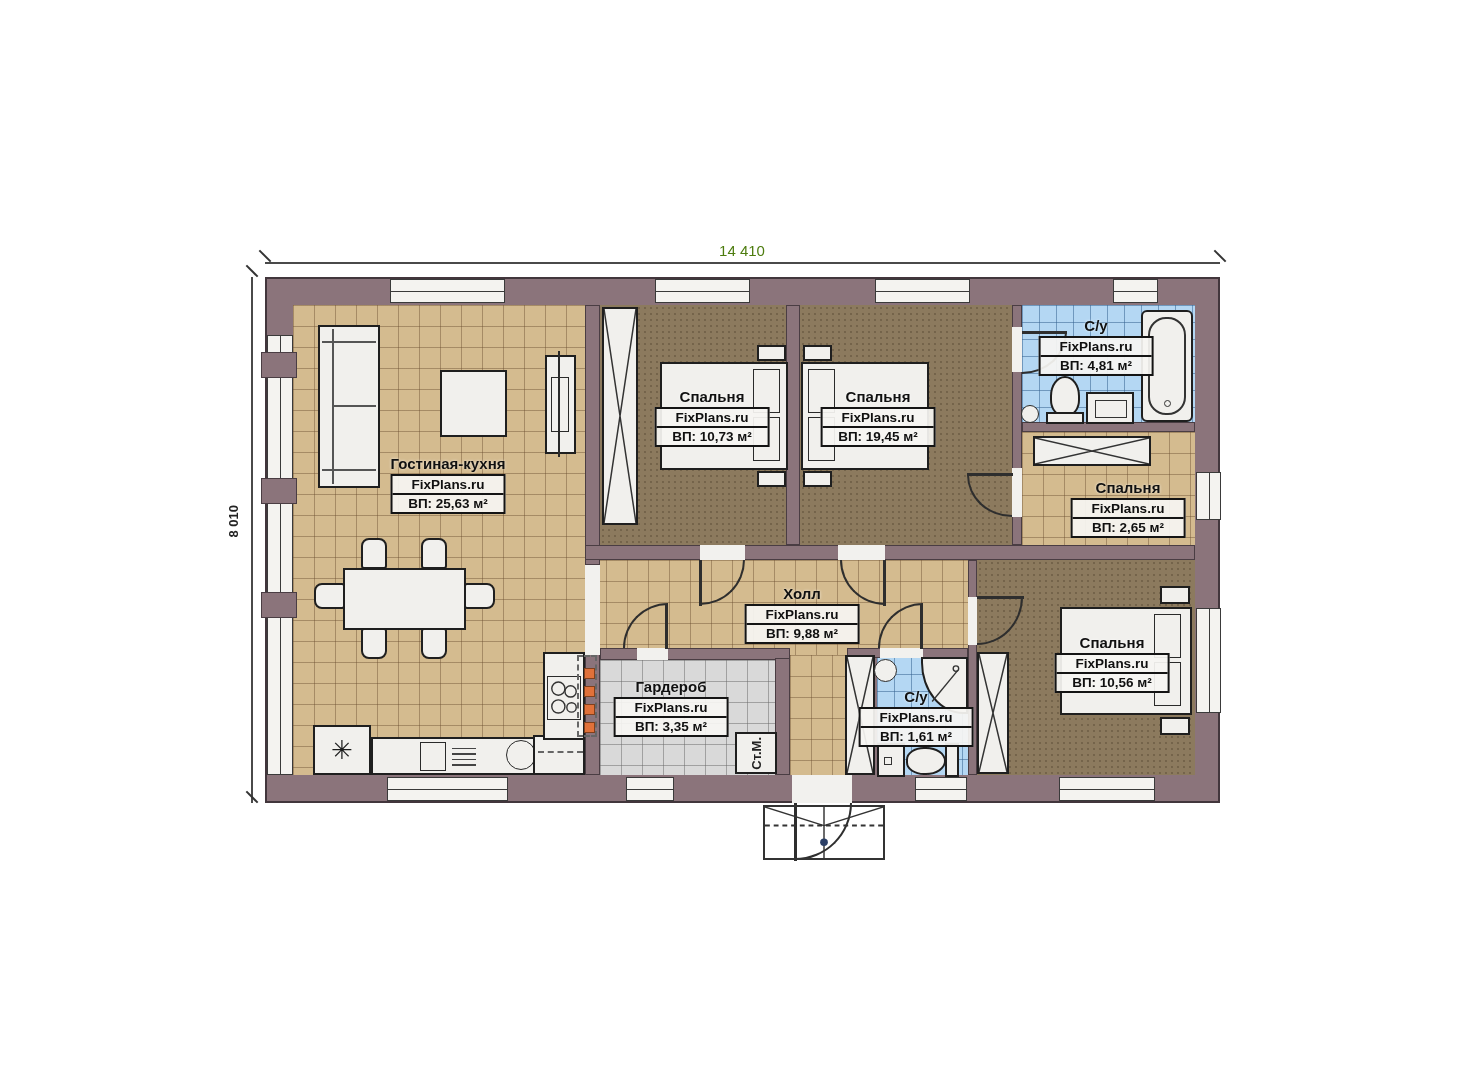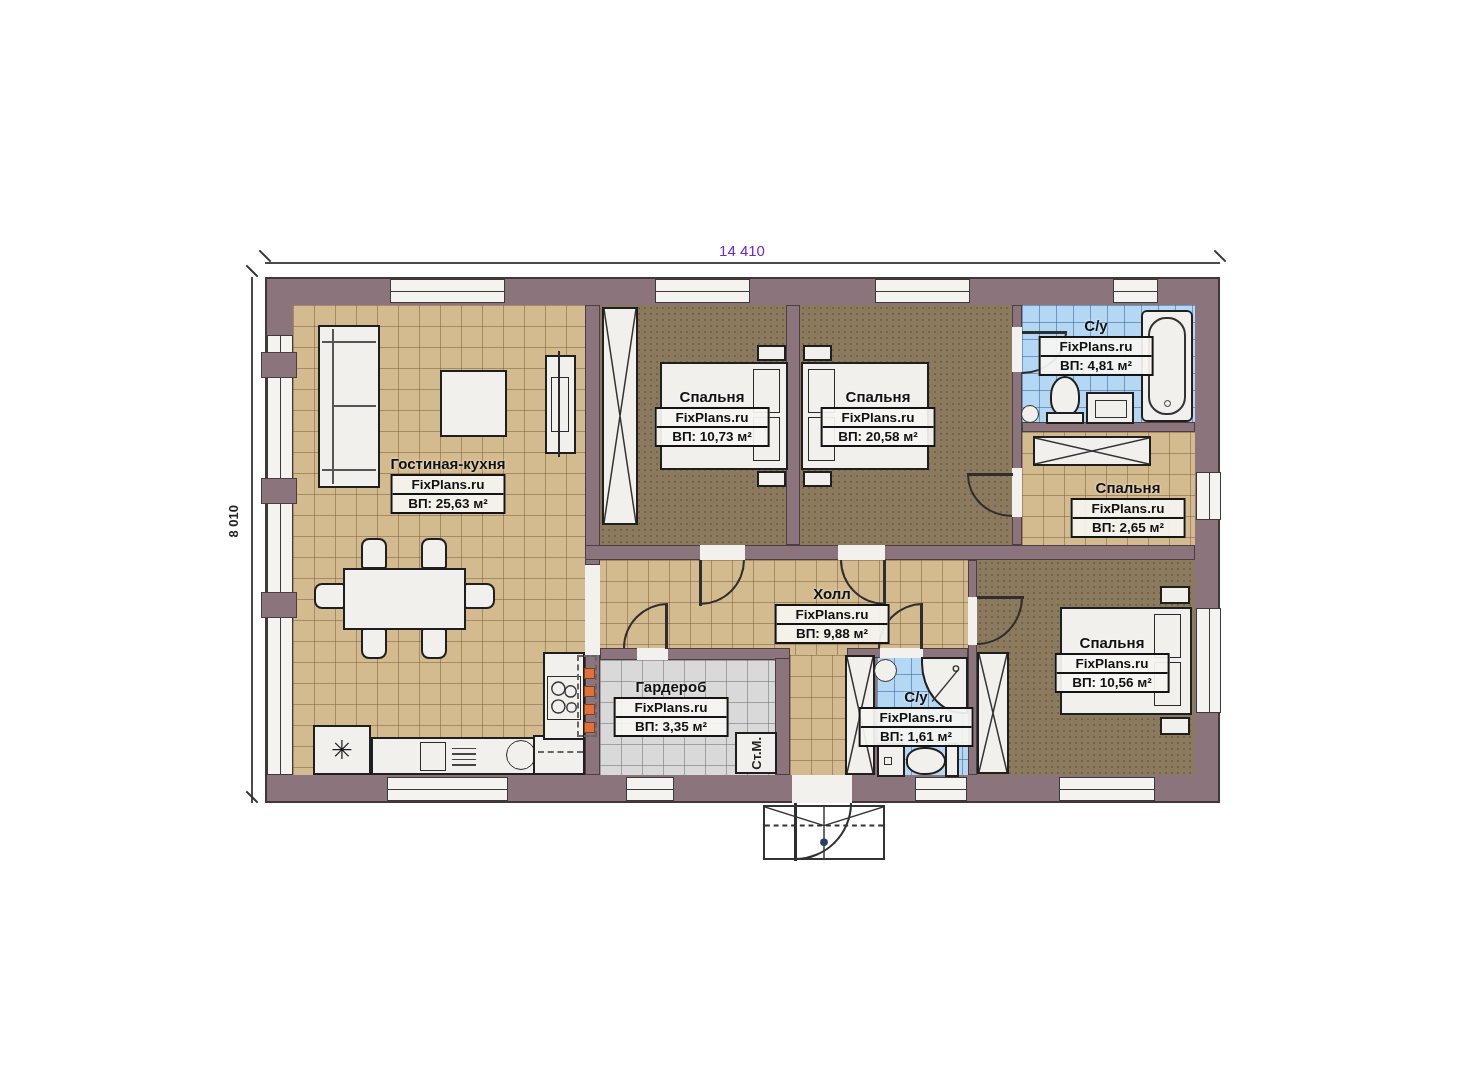--- a/index.html
+++ b/index.html
@@ -45,21 +45,21 @@
   
   .room-label{position:absolute;transform:translateX(-50%);text-align:center;color:#101010;z-index:40;}
   .room-name{font-size:15px;font-weight:700;white-space:nowrap;text-shadow:0 0 3px rgba(255,255,255,.75);}
   .label-box{display:inline-block;border:2px solid #141414;background:rgba(246,245,242,.93);
              margin-top:2px;font-weight:700;font-size:13.5px;white-space:nowrap;}
   .label-box .wm{padding:1px 19px;border-bottom:2px solid #141414;}
   .label-box .ar{padding:1px 7px;}
   
   .dim-line{background:#4a4a4a;}
   .tick{width:16px;height:2px;background:#333;transform:rotate(45deg);}
-  .dim-text{font-size:15px;color:#6d28d9;white-space:nowrap;}
+  .dim-text{font-size:15px;color:#4d7c0f;white-space:nowrap;}
   .orange-sq{background:#e0713a;border:1px solid #81401c;}
   .stm-text{writing-mode:vertical-rl;transform:rotate(180deg);font-size:13px;font-weight:700;color:#222;}
   .fridge-glyph{font-size:26px;color:#1c1c1c;line-height:1;}
 </style>
 </head>
 <body>
 
 <div id="canvas">
 
   <div class="abs dim-line" style="left:265px;top:262px;width:955px;height:2px"></div>
@@ -269,38 +269,38 @@
     <div class="room-name">Спальня</div>
     <div class="label-box">
       <div class="wm">FixPlans.ru</div>
       <div class="ar">ВП: 10,73 м²</div>
     </div>
   </div>
   <div class="room-label" style="left:878px;top:388px">
     <div class="room-name">Спальня</div>
     <div class="label-box">
       <div class="wm">FixPlans.ru</div>
-      <div class="ar">ВП: 20,58 м²</div>
+      <div class="ar">ВП: 19,45 м²</div>
     </div>
   </div>
   <div class="room-label" style="left:1096px;top:317px">
     <div class="room-name">С/у</div>
     <div class="label-box">
       <div class="wm">FixPlans.ru</div>
       <div class="ar">ВП: 4,81 м²</div>
     </div>
   </div>
   <div class="room-label" style="left:1128px;top:479px">
     <div class="room-name">Спальня</div>
     <div class="label-box">
       <div class="wm">FixPlans.ru</div>
       <div class="ar">ВП: 2,65 м²</div>
     </div>
   </div>
-  <div class="room-label" style="left:832px;top:585px">
+  <div class="room-label" style="left:802px;top:585px">
     <div class="room-name">Холл</div>
     <div class="label-box">
       <div class="wm">FixPlans.ru</div>
       <div class="ar">ВП: 9,88 м²</div>
     </div>
   </div>
   <div class="room-label" style="left:671px;top:678px">
     <div class="room-name">Гардероб</div>
     <div class="label-box">
       <div class="wm">FixPlans.ru</div>

